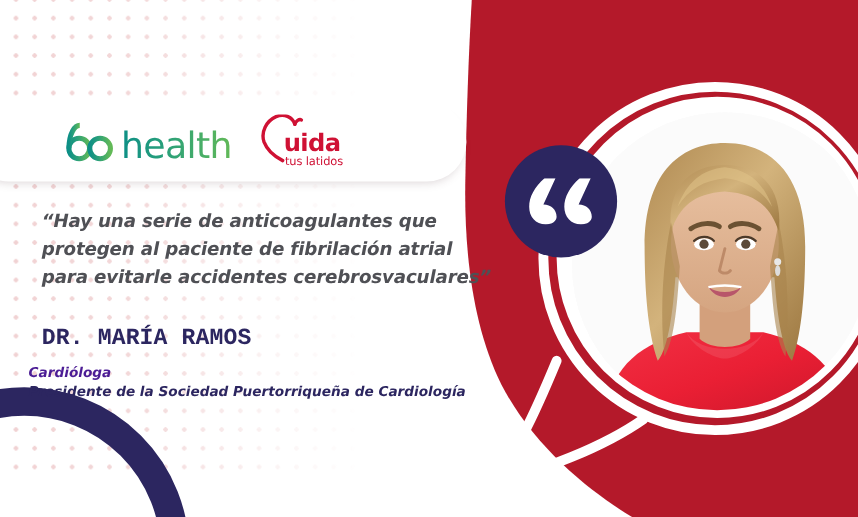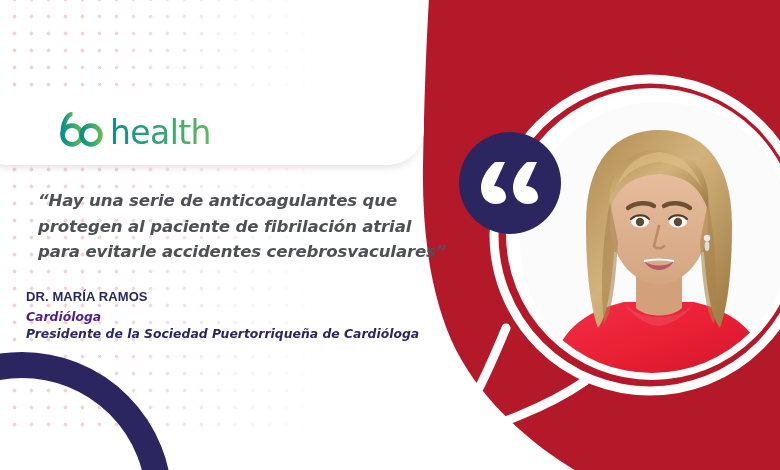--- a/index.html
+++ b/index.html
@@ -152,24 +152,24 @@
   }
 
   
   .attrib {
     position: absolute;
     left: 26px;
     top: 287px;
     width: 430px;
   }
   .attrib-name {
-    margin: 0;
-    font-family: Liberation Sans, sans-serif;
+    margin: 12px;
+    font-family: Liberation Mono, monospace;
     font-weight: 700;
-    font-size: 13px;
+    font-size: 21px;
     line-height: 20px;
     letter-spacing: 0.1px;
     color: #2c2660;
   }
   .attrib-role {
     margin: 2px 0 0 0;
     font-family: "DejaVu Sans", sans-serif;
     font-style: italic;
     font-weight: 700;
     font-size: 12.4px;
@@ -294,25 +294,34 @@
             <circle cx="14" cy="25" r="9.4"></circle>
             <circle cx="33" cy="25" r="9.4"></circle>
             <path d="M4.7,25 C4.7,11 10,4 14.5,4"></path>
             <path d="M23.6,25 L42.4,25"></path>
           </g>
 
           <text x="52" y="34" font-family="'DejaVu Sans', sans-serif" font-size="33" font-weight="400" fill="url(#bhG)" letter-spacing="-0.6">health</text>
         </svg>
       </div>
 
+      <div>
+        <svg class="cuida" width="80" height="50" viewBox="0 0 80 50" xmlns="http://www.w3.org/2000/svg">
+
+          <path d="M36,9 C34,2 26,-1 19,2 C10,6 5,16 8,25 C11,33 19,39 25,42" fill="none" stroke="#cf1134" stroke-width="3.1" stroke-linecap="round"></path>
+          <path d="M36,9 C37,6 40,4 42,5" fill="none" stroke="#cf1134" stroke-width="3.1" stroke-linecap="round"></path>
+          <text x="26" y="33" font-family="'DejaVu Sans', sans-serif" font-size="22" font-weight="700" fill="#cf1134" letter-spacing="-0.6">uida</text>
+          <text x="27" y="46" font-family="'DejaVu Sans', sans-serif" font-size="10.4" font-weight="400" fill="#cf1134" letter-spacing="-0.1">tus latidos</text>
+        </svg>
+      </div>
 
     </div>
   </div>
 
   <p class="quote-text">“Hay una serie de anticoagulantes que protegen al paciente de fibrilación atrial para evitarle accidentes cerebrosvaculares”</p>
 
   <div class="attrib">
     <p class="attrib-name">DR. MARÍA RAMOS</p>
     <p class="attrib-role">Cardióloga</p>
-    <p class="attrib-org">Presidente de la Sociedad Puertorriqueña de Cardióloga</p>
+    <p class="attrib-org">Presidente de la Sociedad Puertorriqueña de Cardiología</p>
   </div>
 
 </div>
 
 </body></html>

